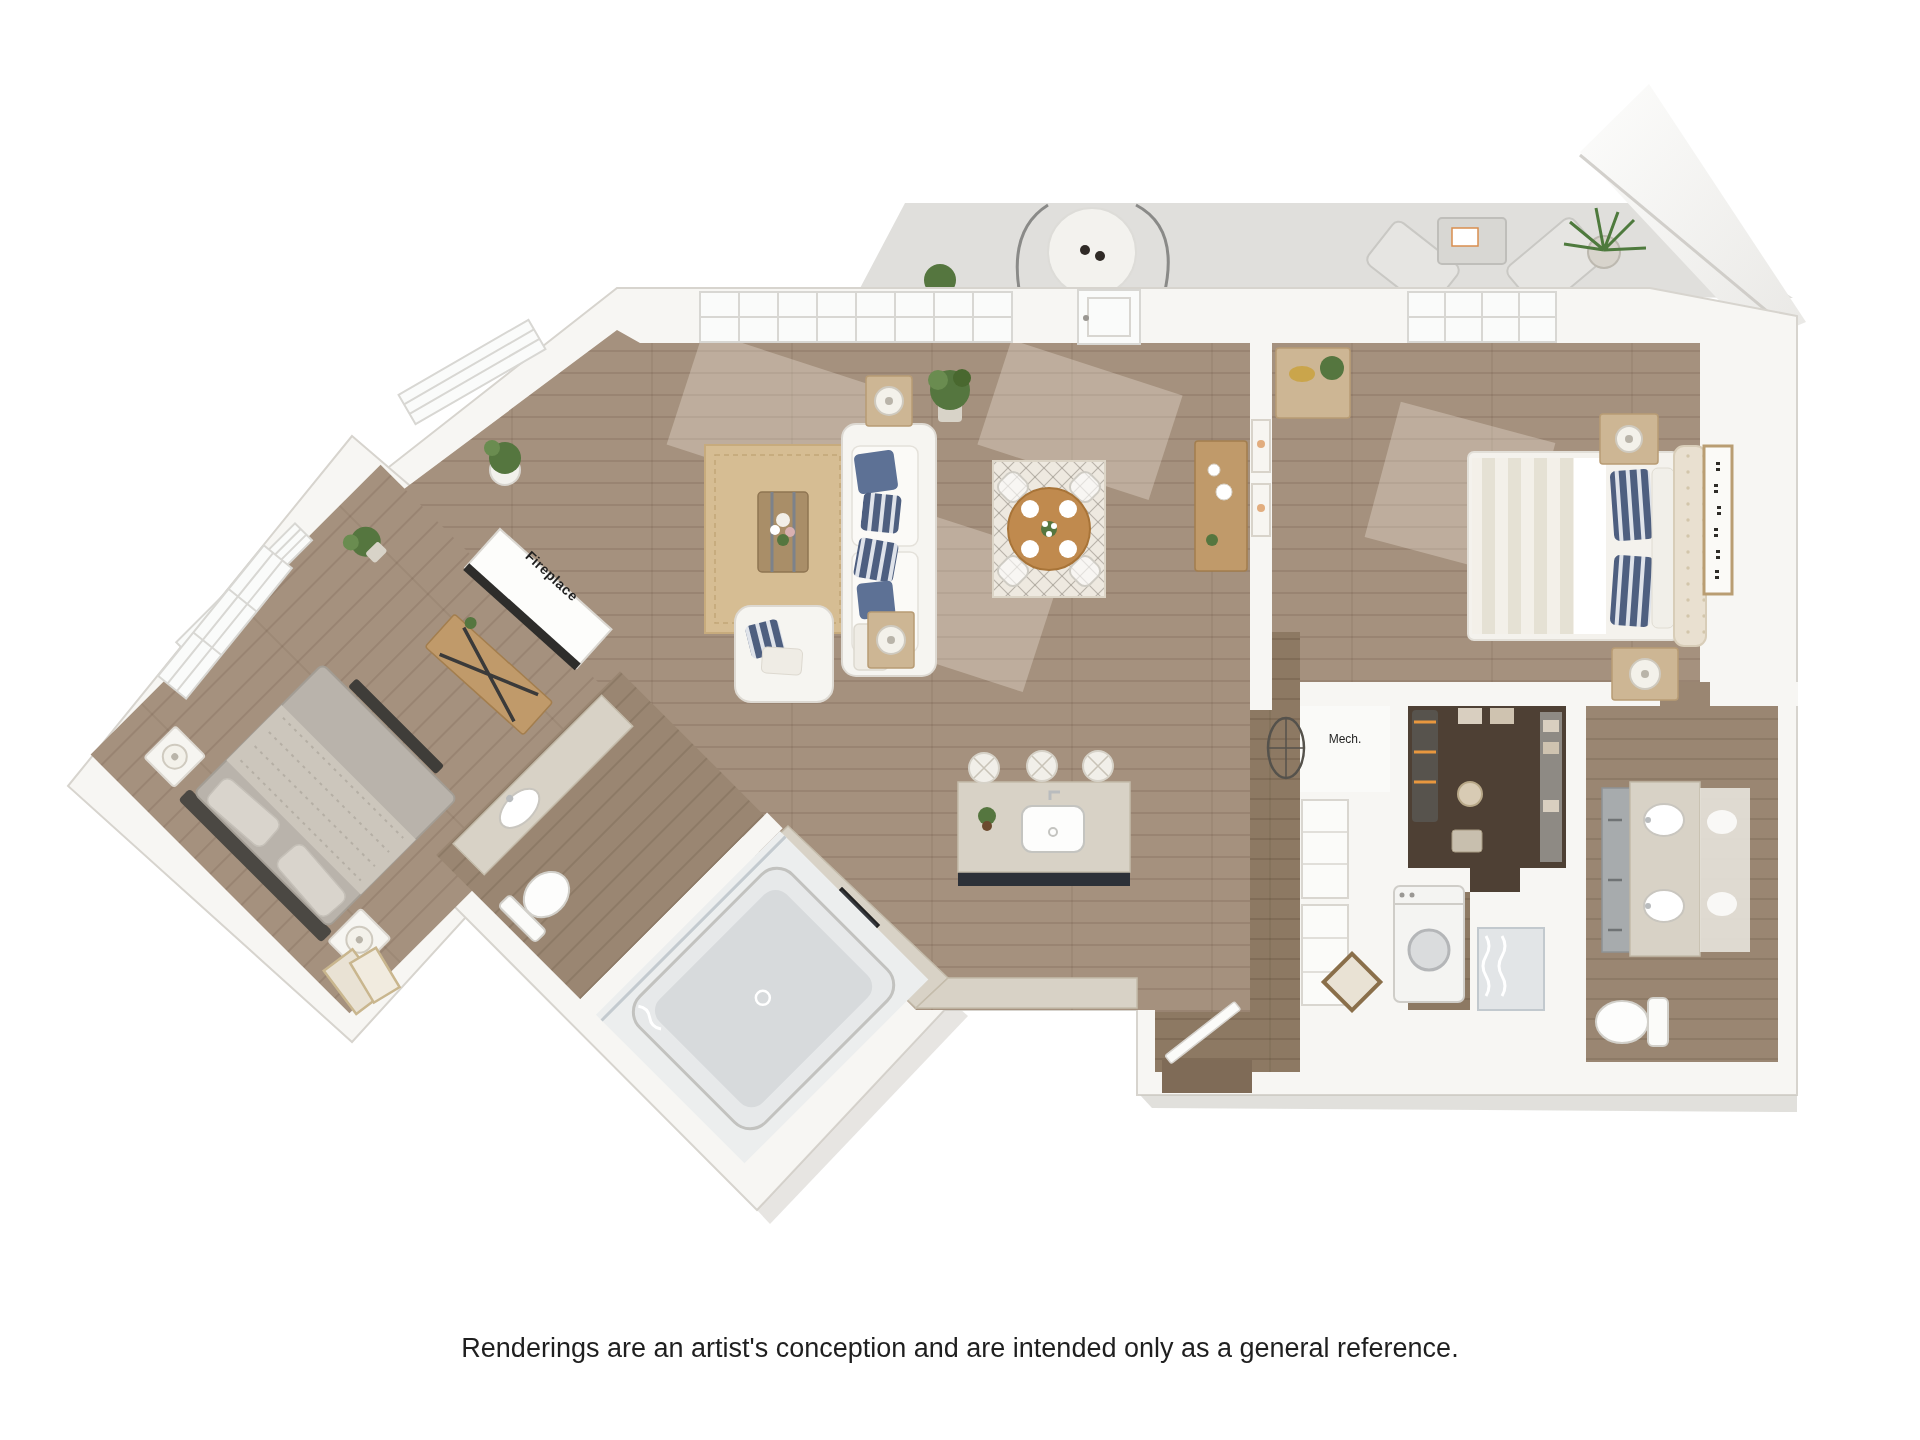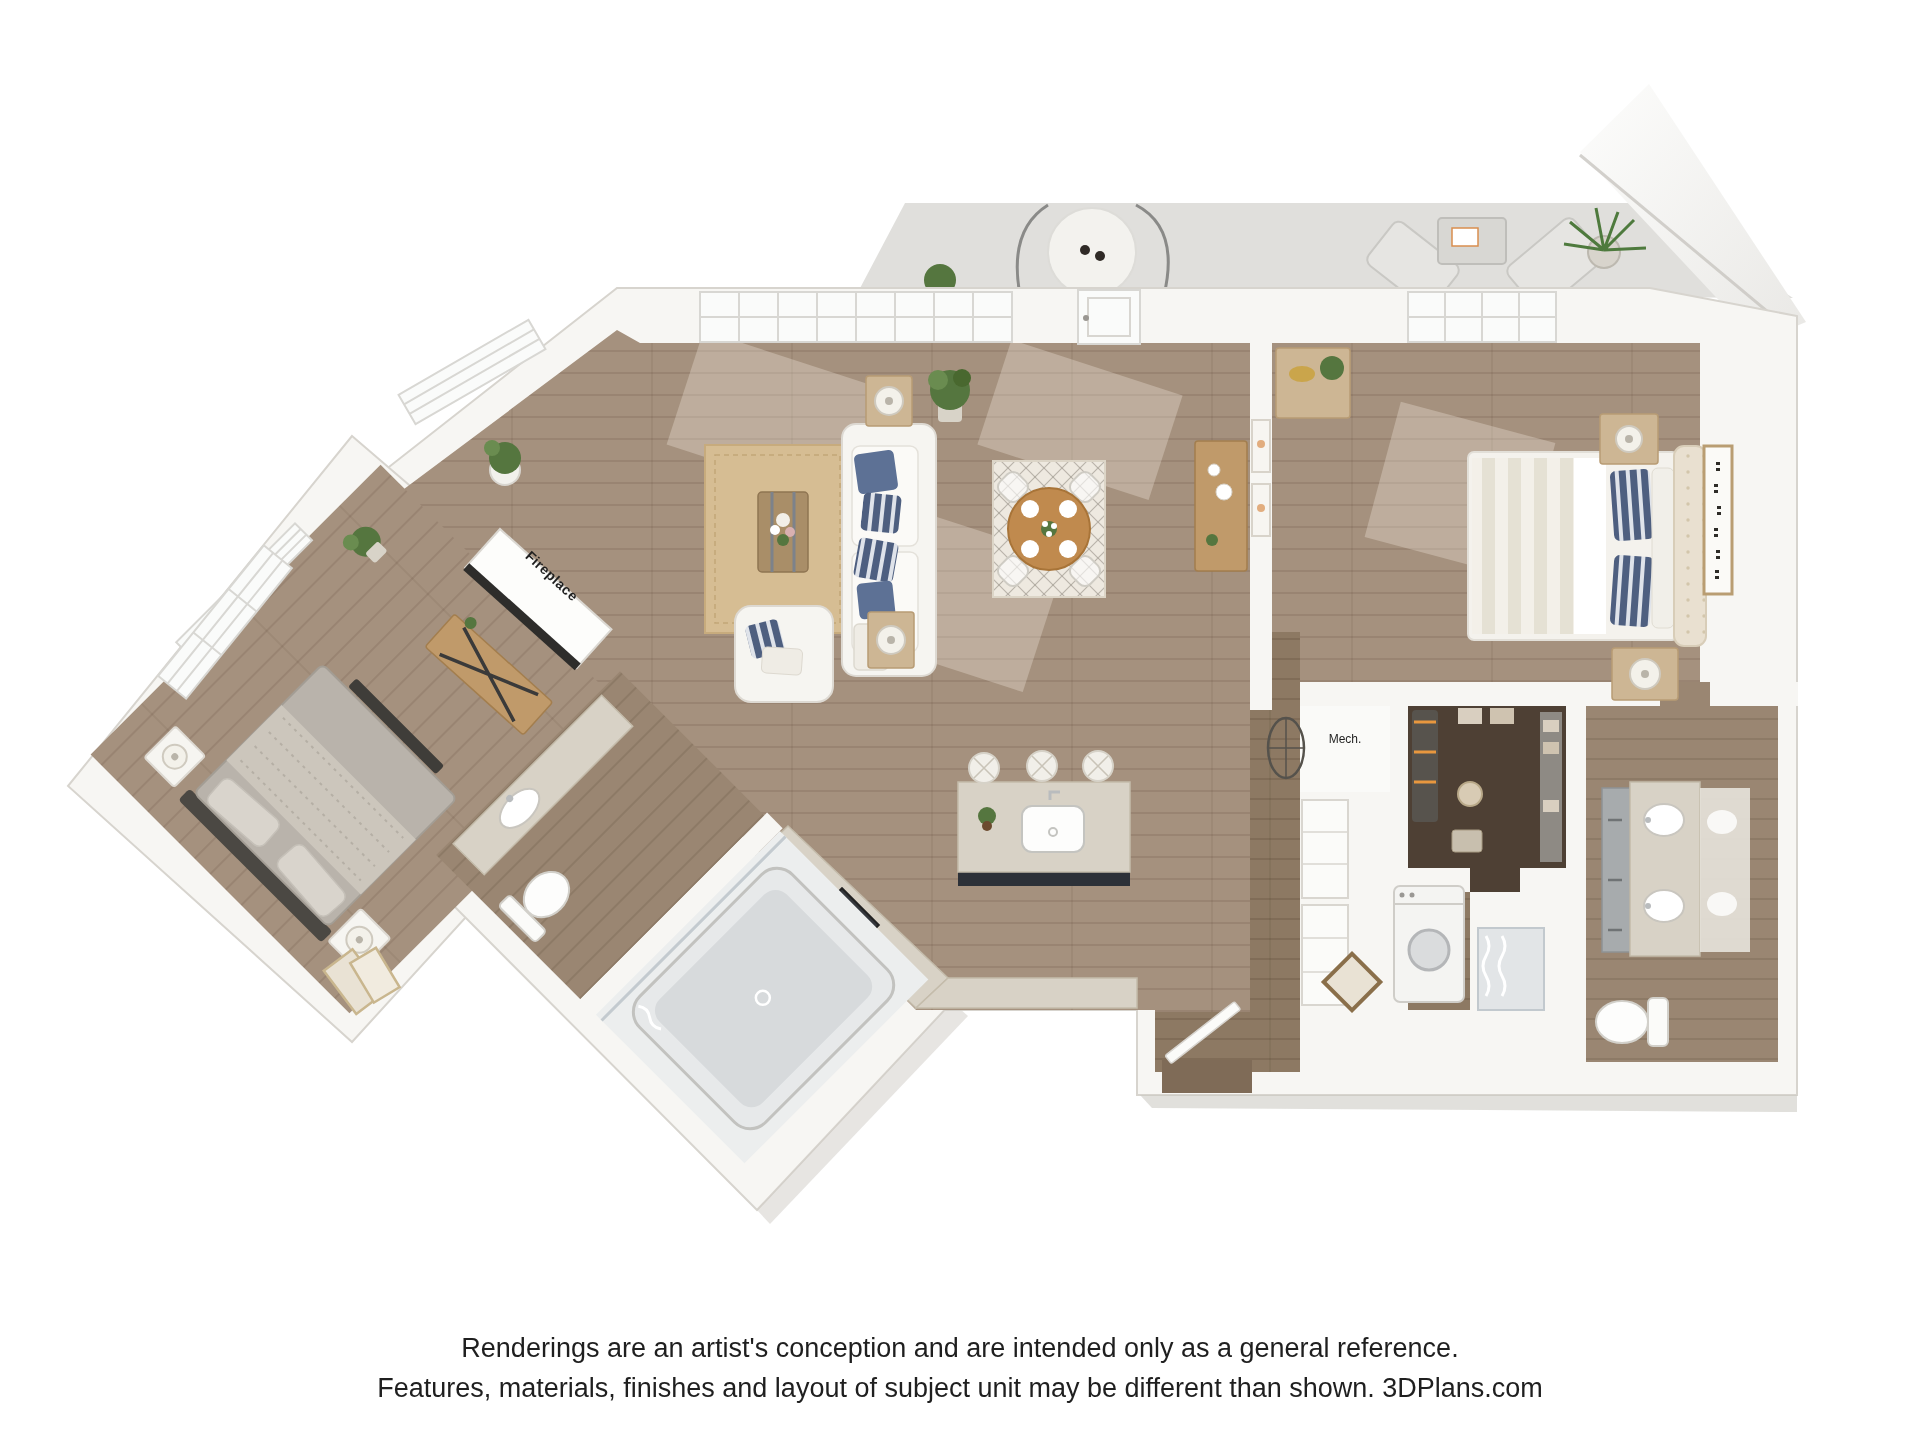--- a/index.html
+++ b/index.html
@@ -410,15 +410,14 @@
       <path d="M596 946 q6 8 0 16 q-6 8 0 16" stroke="#fff" stroke-width="3" fill="none"></path>
     </g>
   </g>
 </svg>
 
 <div class="lbl" id="fireplace-label">Fireplace</div>
 <div class="lbl" id="mech-label">Mech.</div>
 
 <div id="disclaimer">
   <div>Renderings are an artist's conception and are intended only as a general reference.</div>
-  <div>Features, materials, finishes and layout of subject unit may be different than shown. 3DPlans.com</div>
 </div>
 </div>
 
 </body></html>

